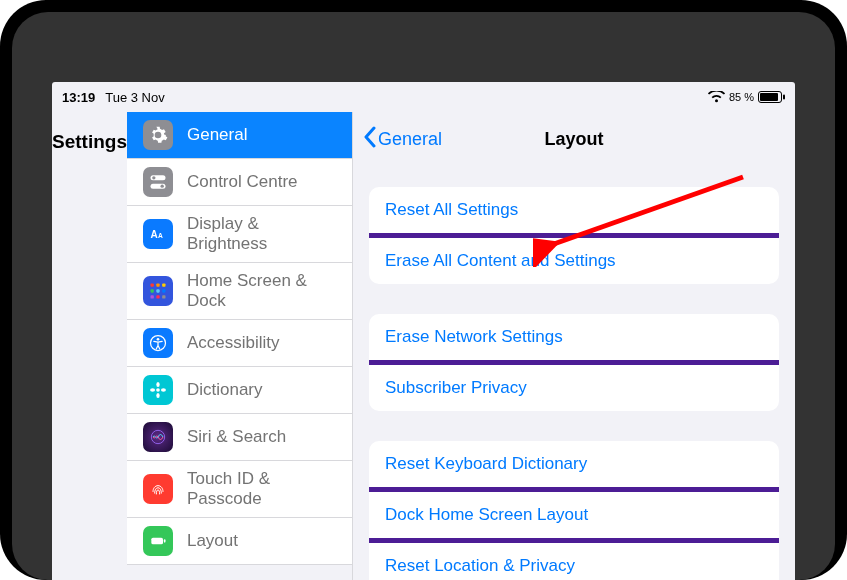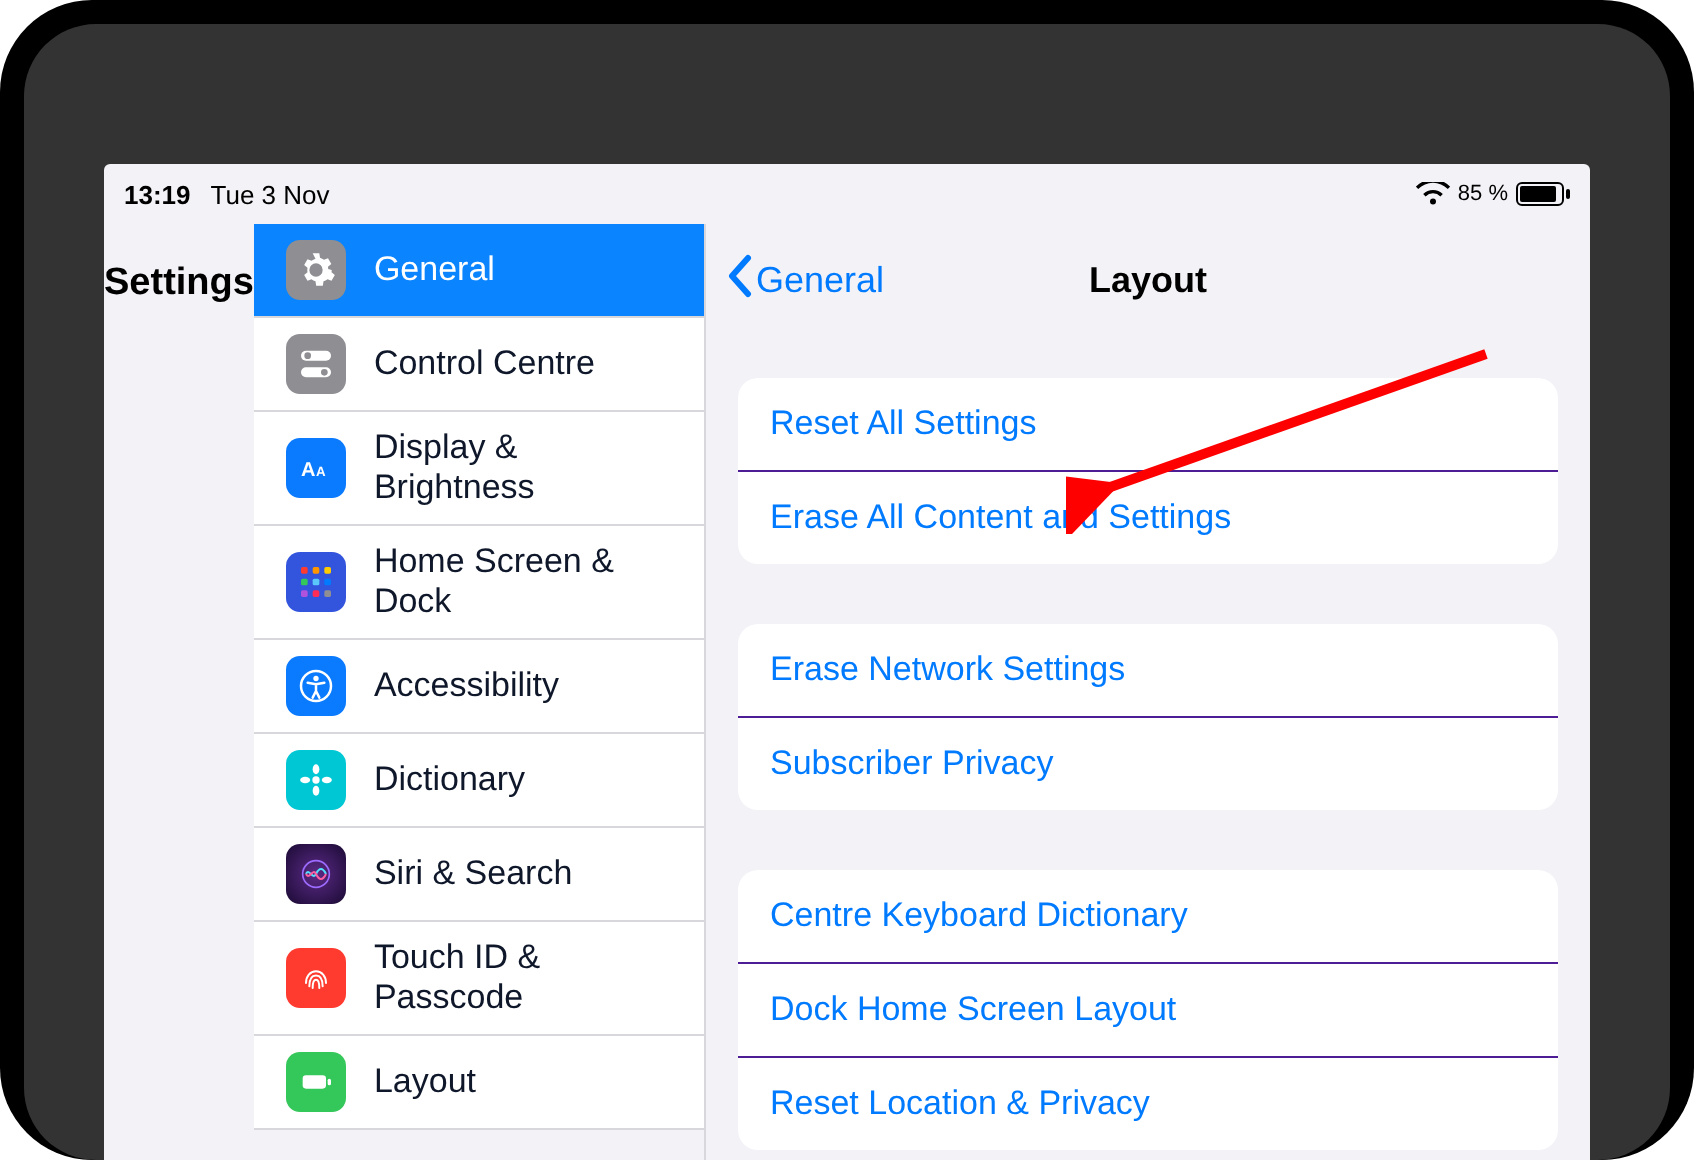--- a/index.html
+++ b/index.html
@@ -41,38 +41,38 @@
     .sidebar-title { font-size: 19px; font-weight: 700; color: #000; }
 
     .sidebar-list { flex: 1; overflow: hidden; }
     .sidebar-item {
       display: flex; align-items: center; gap: 14px;
       padding: 8px 16px; border-bottom: 1px solid #d8d8dc;
       background: #fff; cursor: pointer;
     }
     .sidebar-item.selected { background: #0a84ff; color: #fff; }
     .sidebar-item.selected .sidebar-item-label { color: #fff; }
-    .sidebar-item-label { font-size: 17px; color: #0f172a; }
+    .sidebar-item-label { font-size: 17px; color: #737373; }
     .app-icon {
       width: 30px; height: 30px; border-radius: 7px; display: flex;
       align-items: center; justify-content: center; flex-shrink: 0;
     }
     .app-icon svg { display: block; }
 
     .detail { flex: 1; background: #f2f2f7; border-left: 1px solid #d8d8dc; display: flex; flex-direction: column; position: relative; }
     .detail-header { height: 60px; display: flex; align-items: center; position: relative; }
     .back-btn { position: absolute; left: 10px; display: flex; align-items: center; gap: 2px; color: #007aff; font-size: 18px; cursor: pointer; }
     .detail-title { margin: 0 auto; font-size: 18px; font-weight: 600; color: #000; }
 
     .option-groups { padding: 0 16px; overflow: hidden; }
     .group { background: #fff; border-radius: 10px; margin-bottom: 30px; overflow: hidden; }
     .group:first-child { margin-top: 20px; }
     .option-row {
       padding: 13px 16px; font-size: 17px; color: #007aff;
-      border-bottom: 1px solid #4c1d95; cursor: pointer;
+      border-bottom: 5px solid #4c1d95; cursor: pointer;
     }
     .option-row:last-child { border-bottom: none; }
 
     .arrow-annot { position: absolute; pointer-events: none; }
     .arrow-annot svg { display: block; }
   </style>
 </head>
 <body>
 
 <div class="device-frame">
@@ -237,21 +237,21 @@
           <div class="option-groups">
             <div class="group">
               <div class="option-row"><span>Reset All Settings</span></div>
               <div class="option-row"><span>Erase All Content and Settings</span></div>
             </div>
             <div class="group">
               <div class="option-row"><span>Erase Network Settings</span></div>
               <div class="option-row"><span>Subscriber Privacy</span></div>
             </div>
             <div class="group">
-              <div class="option-row"><span>Centre Keyboard Dictionary</span></div>
+              <div class="option-row"><span>Reset Keyboard Dictionary</span></div>
               <div class="option-row"><span>Dock Home Screen Layout</span></div>
               <div class="option-row"><span>Reset Location &amp; Privacy</span></div>
             </div>
           </div>
 
           <div class="arrow-annot" style="left:180px; top:55px;">
             <svg width="220" height="100" viewBox="0 0 220 100">
               <defs>
                   <marker id="ah" markerWidth="12" markerHeight="12" refX="2" refY="6" orient="auto">
                     <path d="M12 0L0 6l12 6z" fill="#ff0000"></path>

